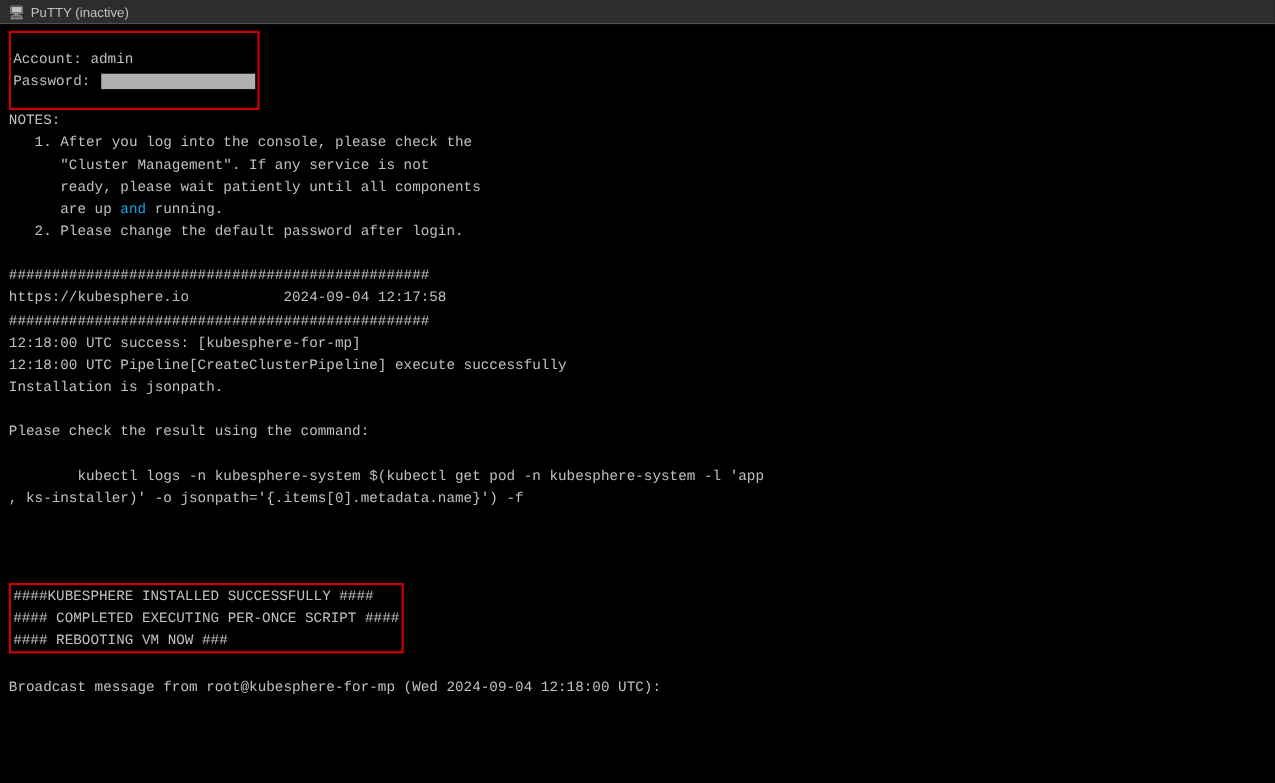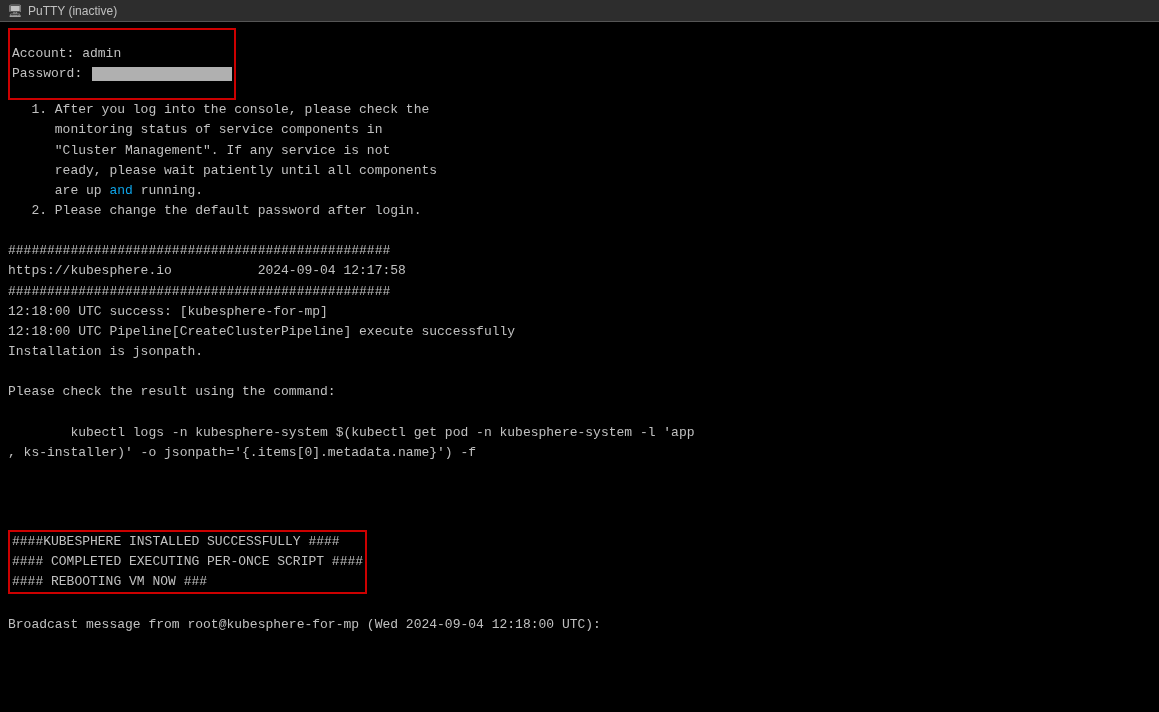--- a/index.html
+++ b/index.html
@@ -78,22 +78,22 @@
 </div>
 
 <div class="terminal-body">
 
   
   <div style="border: 2px solid #cc0000; display: inline-block; margin-bottom: 0; padding: 14px 2px;">
     <div class="line"><span class="text-gray">Account: admin</span></div>
     <div class="line"><span class="text-gray">Password: </span><span class="password-field">&nbsp;&nbsp;&nbsp;&nbsp;&nbsp;&nbsp;&nbsp;&nbsp;&nbsp;&nbsp;&nbsp;&nbsp;&nbsp;&nbsp;&nbsp;&nbsp;&nbsp;&nbsp;</span></div>
   </div>
 
+  <div class="line">NOTES:</div>
   <div class="line">   1. After you log into the console, please check the</div>
-  <div class="line">      monitoring status of service components in</div>
   <div class="line">      "Cluster Management". If any service is not</div>
   <div class="line">      ready, please wait patiently until all components</div>
   <div class="line">      are up <span style="color:#0ea5e9;">and</span> running.</div>
   <div class="line">   2. Please change the default password after login.</div>
   <div class="line">&nbsp;</div>
   <div class="line">#################################################</div>
   <div class="line">https://kubesphere.io           2024-09-04 12:17:58</div>
   <div class="line">#################################################</div>
   <div class="line">12:18:00 UTC success: [kubesphere-for-mp]</div>
   <div class="line">12:18:00 UTC Pipeline[CreateClusterPipeline] execute successfully</div>

